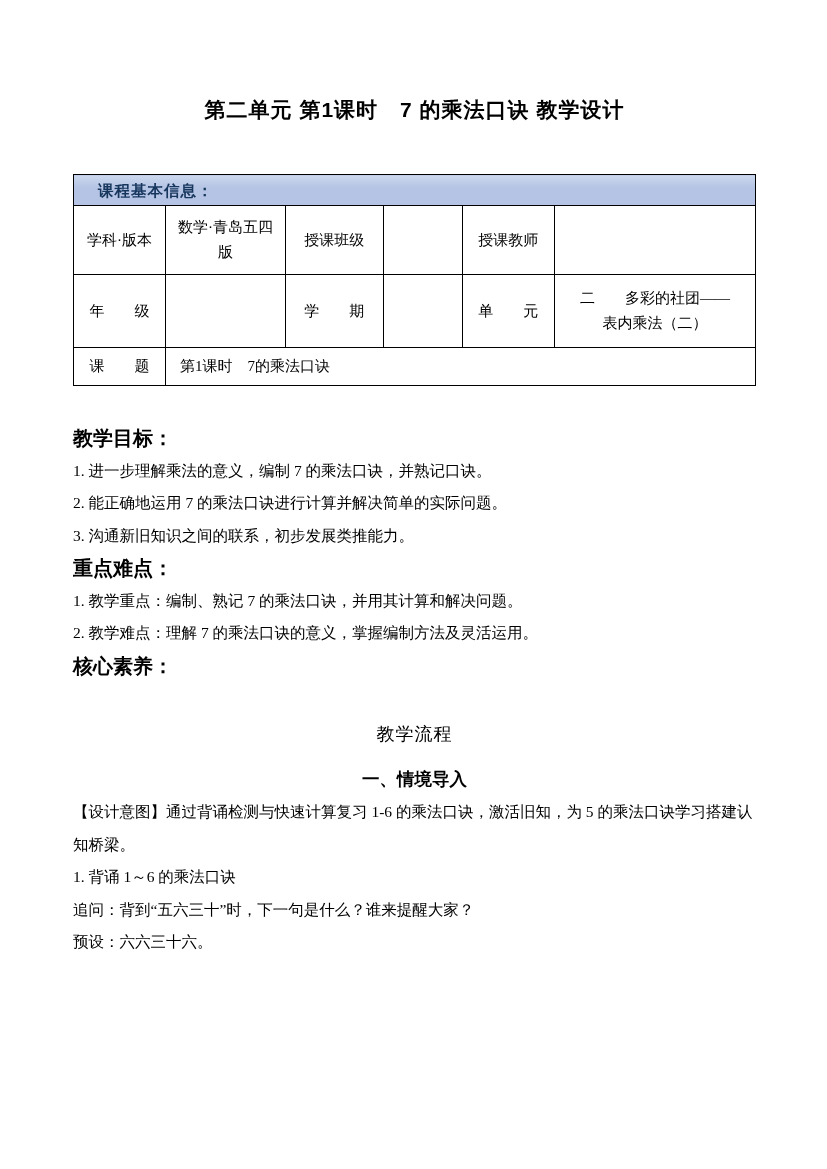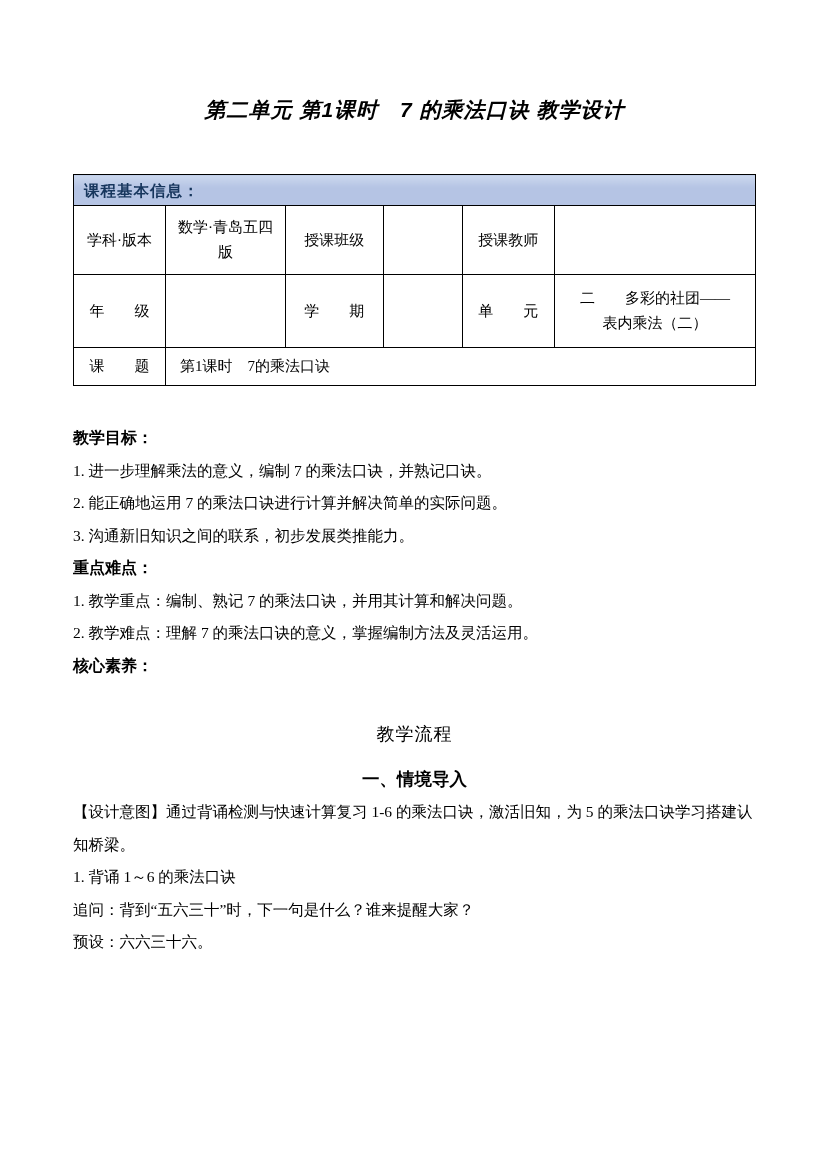--- a/index.html
+++ b/index.html
@@ -24,21 +24,20 @@
   }
   .doc-title {
     margin: 94px 0 0 0;
     text-align: center;
     font-family: "Liberation Sans", sans-serif;
     font-weight: bold;
     font-size: 21px;
     line-height: 32px;
     letter-spacing: 1px;
     white-space: pre;
-    font-style: italic;
   }
   table.info-table {
     width: 100%;
     border-collapse: collapse;
     table-layout: fixed;
     margin-top: 48px;
     font-size: 15px;
   }
   .info-table td {
     border: 1px solid #000000;
@@ -48,41 +47,41 @@
     line-height: 25px;
     overflow: hidden;
   }
   .info-table td.hdr {
     background: linear-gradient(180deg, #ccd8ee 0%, #b5c4e4 40%, #b5c4e4 100%);
     color: #17365d;
     font-weight: bold;
     text-align: left;
     font-size: 15.5px;
     height: 26px;
-    padding-left: 10px;
+    padding-left: 24px;
     letter-spacing: 1px;
   }
   .info-table tr.r1 td { height: 64px; }
   .info-table tr.r2 td { height: 68px; }
   .info-table tr.r3 td { height: 33px; }
   .info-table td.cell-left {
     text-align: left;
     padding-left: 14px;
   }
   .label-cell { white-space: pre; }
   p { margin: 0; }
   .sec {
     font-size: 15.5px;
     line-height: 32.5px;
   }
   .sec-block { margin-top: 36px; }
   .sec-h {
     font-family: "Liberation Sans", sans-serif;
     font-weight: bold;
-    font-size: 16px;
+    font-size: 20px;
   }
   .flow-title {
     margin: 36px 0 0 0;
     text-align: center;
     font-family: "Liberation Sans", sans-serif;
     font-weight: normal;
     font-size: 18px;
     line-height: 32px;
     letter-spacing: 1px;
   }

